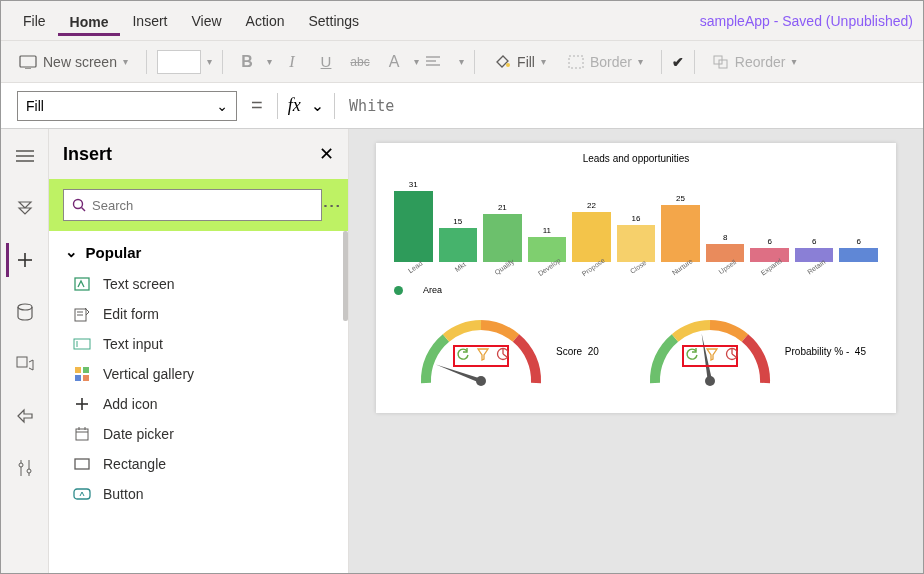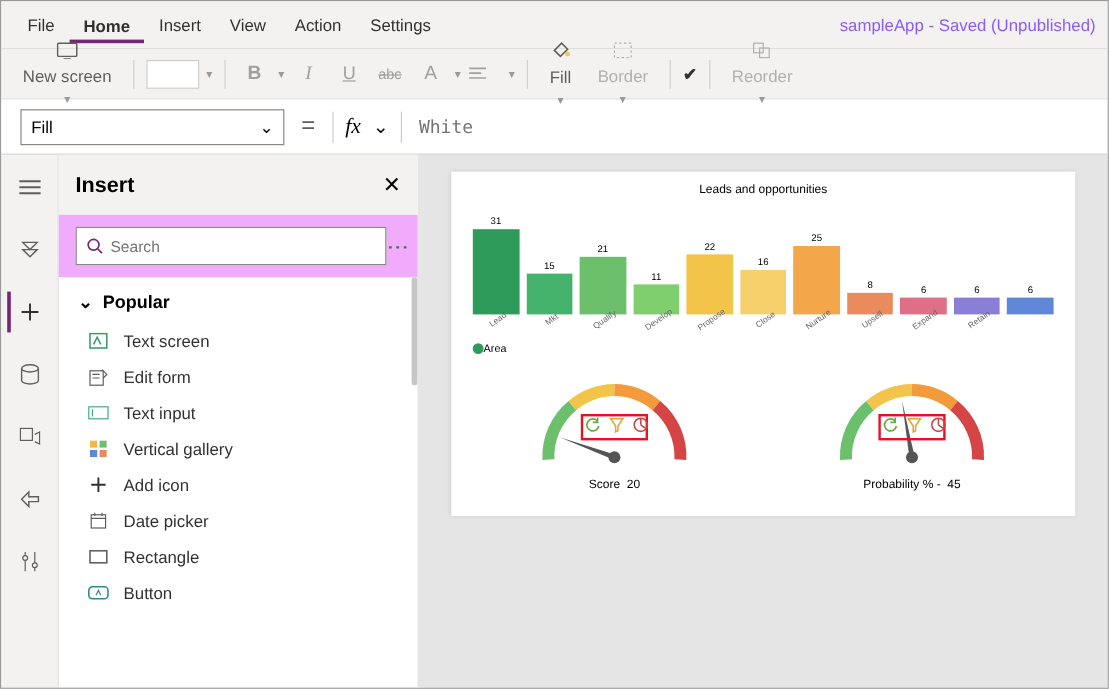--- a/index.html
+++ b/index.html
@@ -6,21 +6,21 @@
   body { width: 924px; height: 574px; background: #f3f2f1; overflow: hidden; border: 1px solid #999; }
 
   
   .menubar { height: 40px; display: flex; align-items: center; padding: 0 10px; background: #f3f2f1; font-size: 14px; color: #323130; border-bottom: 1px solid #e1dfdd; }
   .menubar .item { padding: 8px 12px; cursor: pointer; }
   .menubar .item.active { font-weight: 600; border-bottom: 3px solid #742774; padding-bottom: 3px; }
   .menubar .status { margin-left: auto; color: #8b5cf6; font-size: 14px; }
 
   
   .ribbon { height: 42px; display: flex; align-items: center; padding: 0 10px; gap: 6px; background: #f3f2f1; border-bottom: 1px solid #e1dfdd; color: #605e5c; font-size: 14px; }
-  .ribbon .btn { display: inline-flex; align-items: center; gap: 6px; padding: 4px 8px; cursor: pointer; flex-direction: column; }
+  .ribbon .btn { display: inline-flex; align-items: center; gap: 6px; padding: 4px 8px; cursor: pointer; }
   .ribbon .sep { width: 1px; height: 24px; background: #d0d0d0; margin: 0 4px; }
   .ribbon .formatbtn { width: 28px; text-align: center; color: #a0a0a0; }
   .ribbon .chev { font-size: 10px; color: #999; }
   .colorb { width: 44px; height: 24px; border: 1px solid #ccc; background: #fff; display: inline-block; }
 
   
   .formulabar { height: 46px; display: flex; align-items: center; padding: 8px 16px; gap: 10px; background: #fff; border-bottom: 1px solid #d0d0d0; }
   .propsel { width: 220px; height: 30px; border: 1px solid #8a8886; background: #fff; display: flex; align-items: center; padding: 0 8px; font-size: 14px; justify-content: space-between; }
   .eq { font-size: 20px; color: #605e5c; padding: 0 4px; }
   .fx { font-style: italic; font-family: serif; font-size: 18px; }
@@ -29,46 +29,46 @@
   
   .mainrow { display: flex; height: calc(100% - 128px); }
 
   .rail { width: 48px; background: #f3f2f1; border-right: 1px solid #e1dfdd; display: flex; flex-direction: column; align-items: center; padding-top: 10px; gap: 18px; color: #605e5c; }
   .rail .ritem { width: 34px; height: 34px; display: flex; align-items: center; justify-content: center; cursor: pointer; }
   .rail .ritem.active { border-left: 3px solid #742774; margin-left: -3px; }
 
   .insertpane { width: 300px; background: #fff; border-right: 1px solid #e1dfdd; display: flex; flex-direction: column; }
   .insertpane .hdr { height: 50px; display: flex; align-items: center; justify-content: space-between; padding: 0 14px; background: #f3f2f1; }
   .insertpane .hdr h2 { font-size: 18px; font-weight: 600; }
-  .searchrow { padding: 10px 14px; display: flex; align-items: center; gap: 8px; background: #f0abfc; }
+  .searchrow { padding: 10px 14px; display: flex; align-items: center; gap: 8px; background: #bef264; }
   .searchbox { flex: 1; height: 32px; border: 1px solid #8a8886; background: #fff; display: flex; align-items: center; padding: 0 8px; gap: 6px; color: #605e5c; }
   .searchbox input { border: none; outline: none; font-size: 13px; flex: 1; color: #605e5c; }
   .more { font-size: 18px; color: #605e5c; line-height: 4px; letter-spacing: -1px; writing-mode: vertical-lr; }
 
   .list { flex: 1; overflow-y: auto; padding: 4px 8px; position: relative; }
   .scrollhint { position: absolute; right: 0; top: 0; width: 5px; height: 90px; background: #c8c6c4; border-radius: 2px; }
   .cathdr { display: flex; align-items: center; gap: 8px; padding: 8px 8px; font-weight: 600; font-size: 15px; }
   .li { display: flex; align-items: center; gap: 12px; padding: 7px 10px 7px 16px; font-size: 14px; cursor: pointer; color: #323130; }
   .li .ic { width: 18px; display: flex; justify-content: center; }
 
   .canvas { flex: 1; background: #e5e5e5; padding: 14px; display: flex; justify-content: center; align-items: flex-start; overflow: auto; }
   .app { width: 520px; background: #fff; padding: 8px 12px 20px; box-shadow: 0 0 4px rgba(0,0,0,.15); }
 
   .chart-title { text-align: center; font-size: 10px; margin: 2px 0 8px; }
   .bars { display: flex; align-items: flex-end; height: 90px; gap: 6px; padding: 0 6px; }
   .barwrap { flex: 1; display: flex; flex-direction: column; align-items: center; }
   .vlbl { font-size: 8px; margin-bottom: 2px; }
   .bar { width: 100%; }
   .xlabels { display: flex; gap: 6px; padding: 0 6px; margin-top: 2px; }
   .xlabels span { flex: 1; font-size: 7px; text-align: center; color: #666; transform: rotate(-35deg); transform-origin: top; white-space: nowrap; }
-  .legend { margin: 14px 0 8px 6px; font-size: 9px; display: flex; align-items: center; gap: 0; }
+  .legend { margin: 14px 0 8px 6px; font-size: 9px; display: flex; align-items: center; gap: 20px; }
   .legend .sw { width: 9px; height: 9px; background: #2e9b5a; border-radius: 50%; }
 
   .gauges { display: flex; justify-content: space-around; margin-top: 6px; }
-  .gwrap { display: flex; flex-direction: column; align-items: center; }
+  .gwrap { display: flex; align-items: center; }
   .glabel { font-size: 10px; margin-top: 6px; }
   .redbox { position: absolute; border: 2px solid #e81123; width: 56px; height: 22px; }
 
   svg { display: block; }
 </style>
 </head>
 <body>
 
 <div class="menubar">
   <div class="item">File</div>

